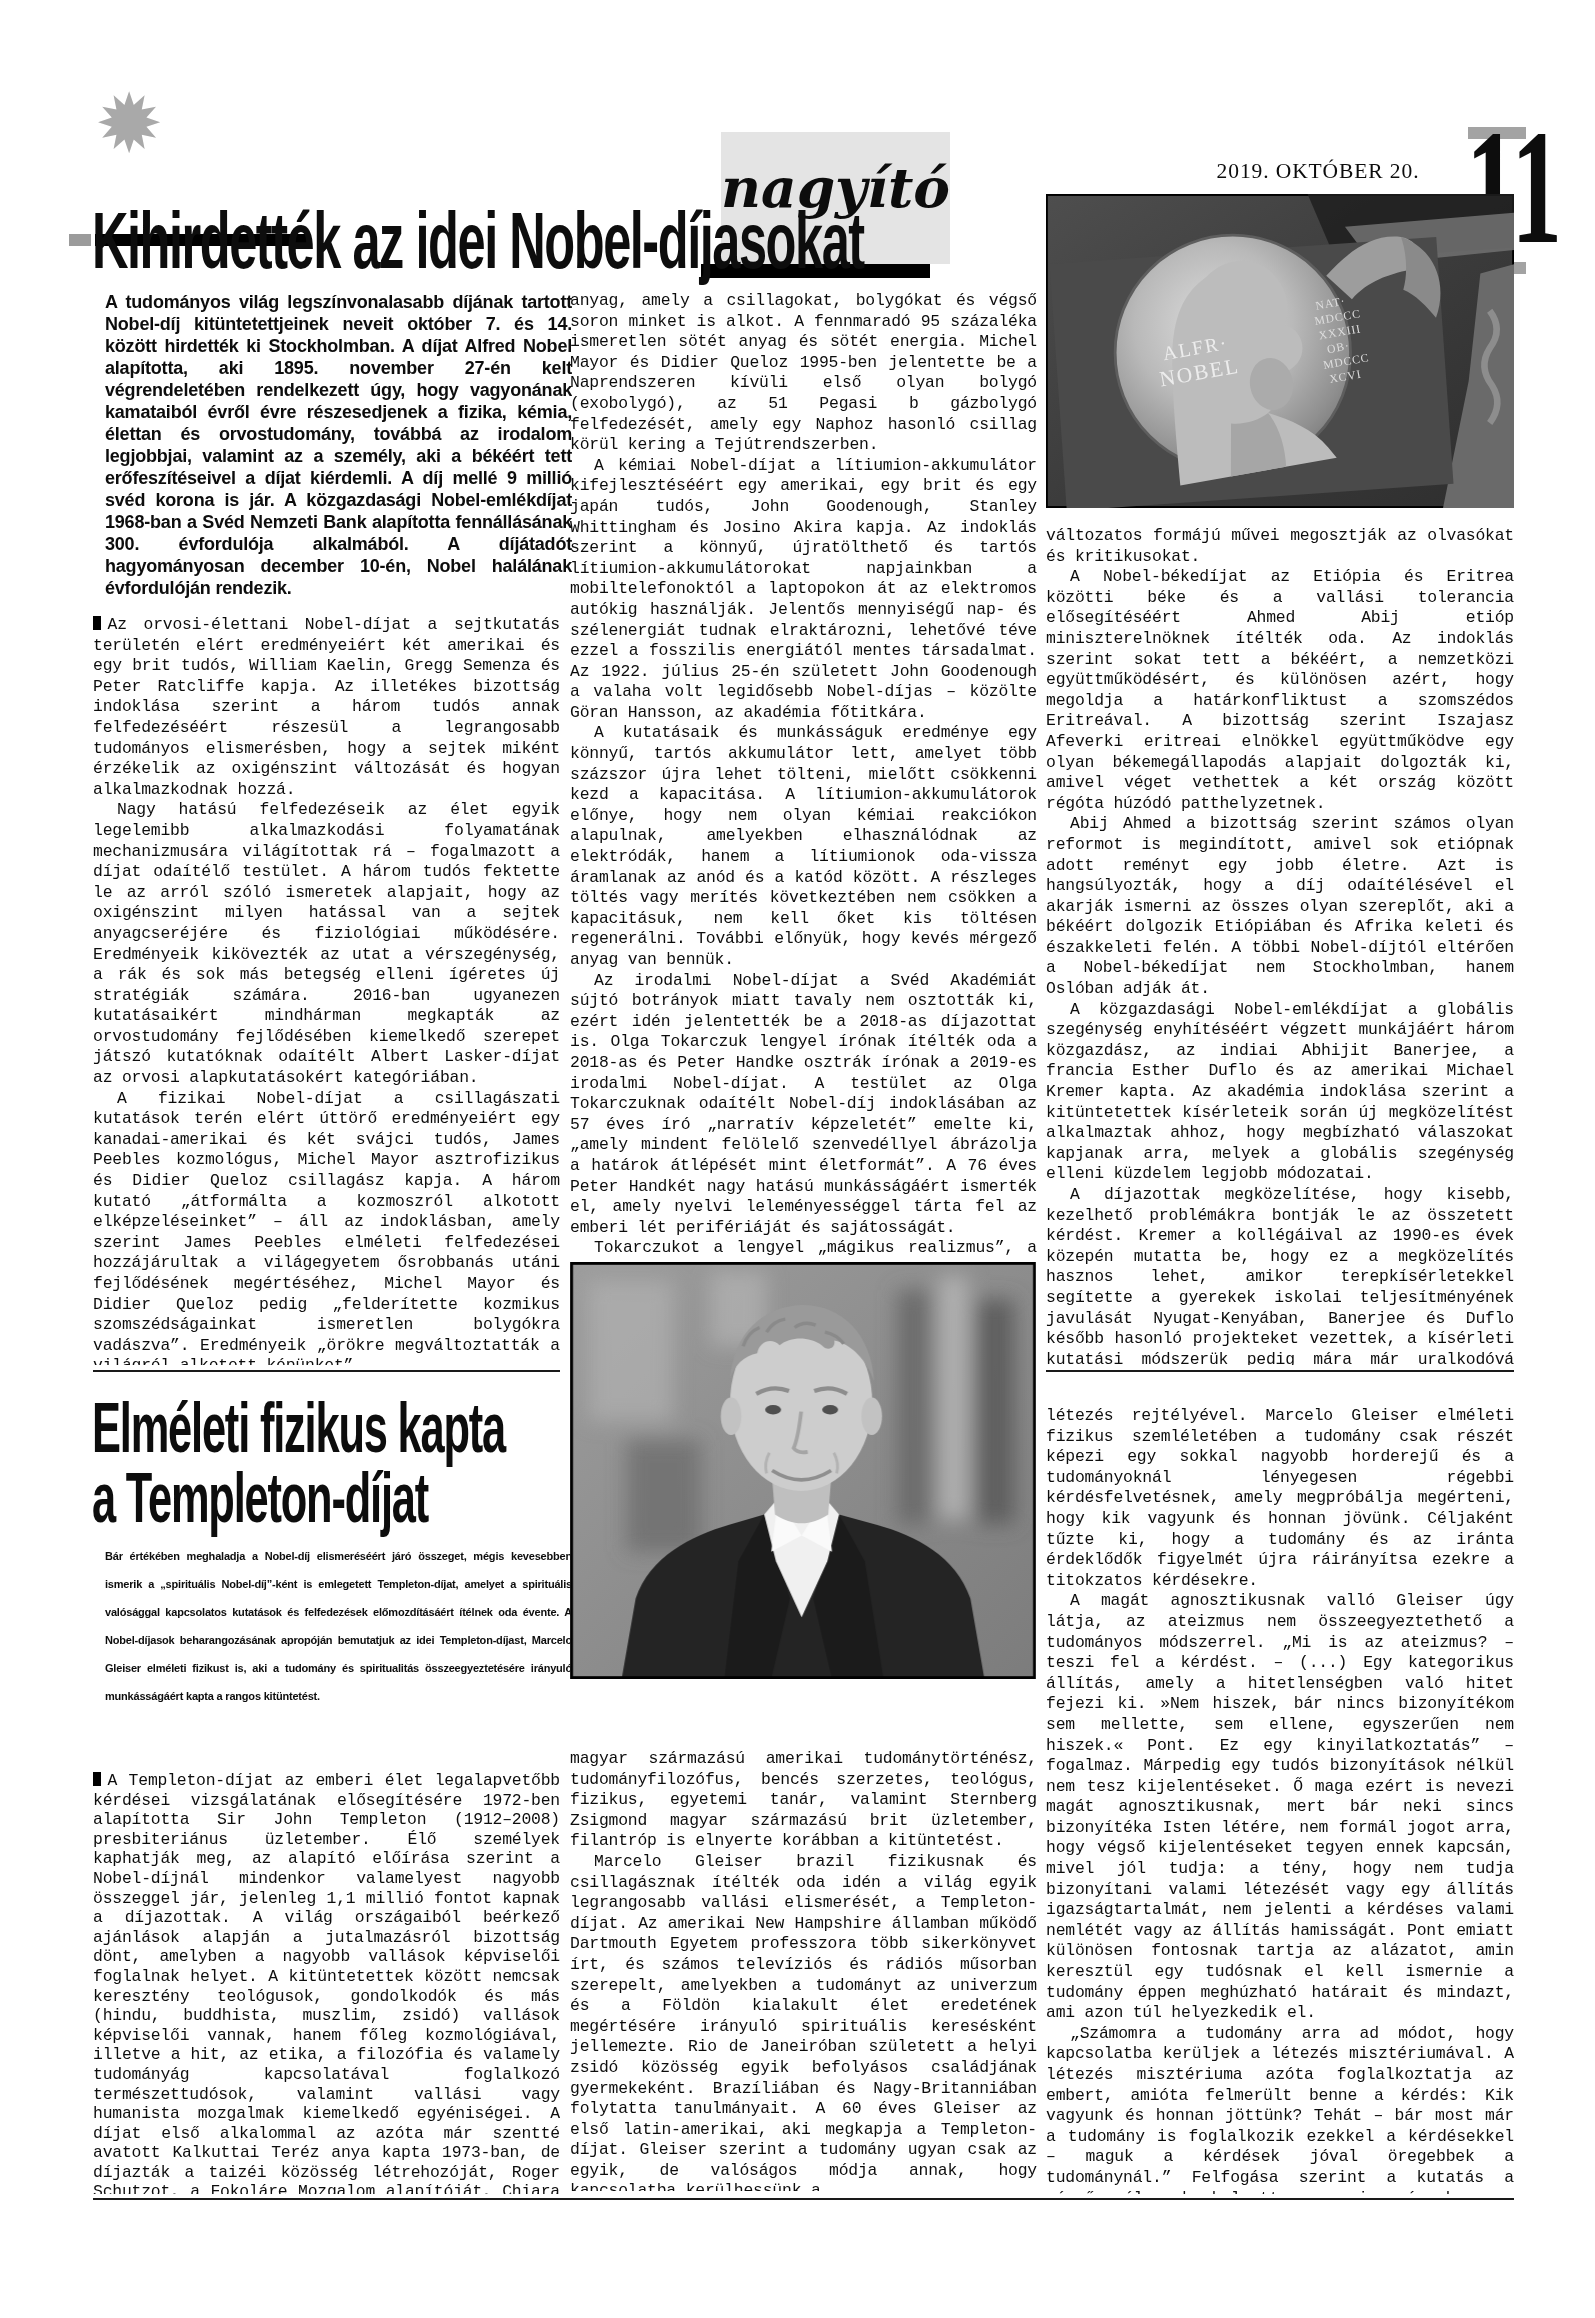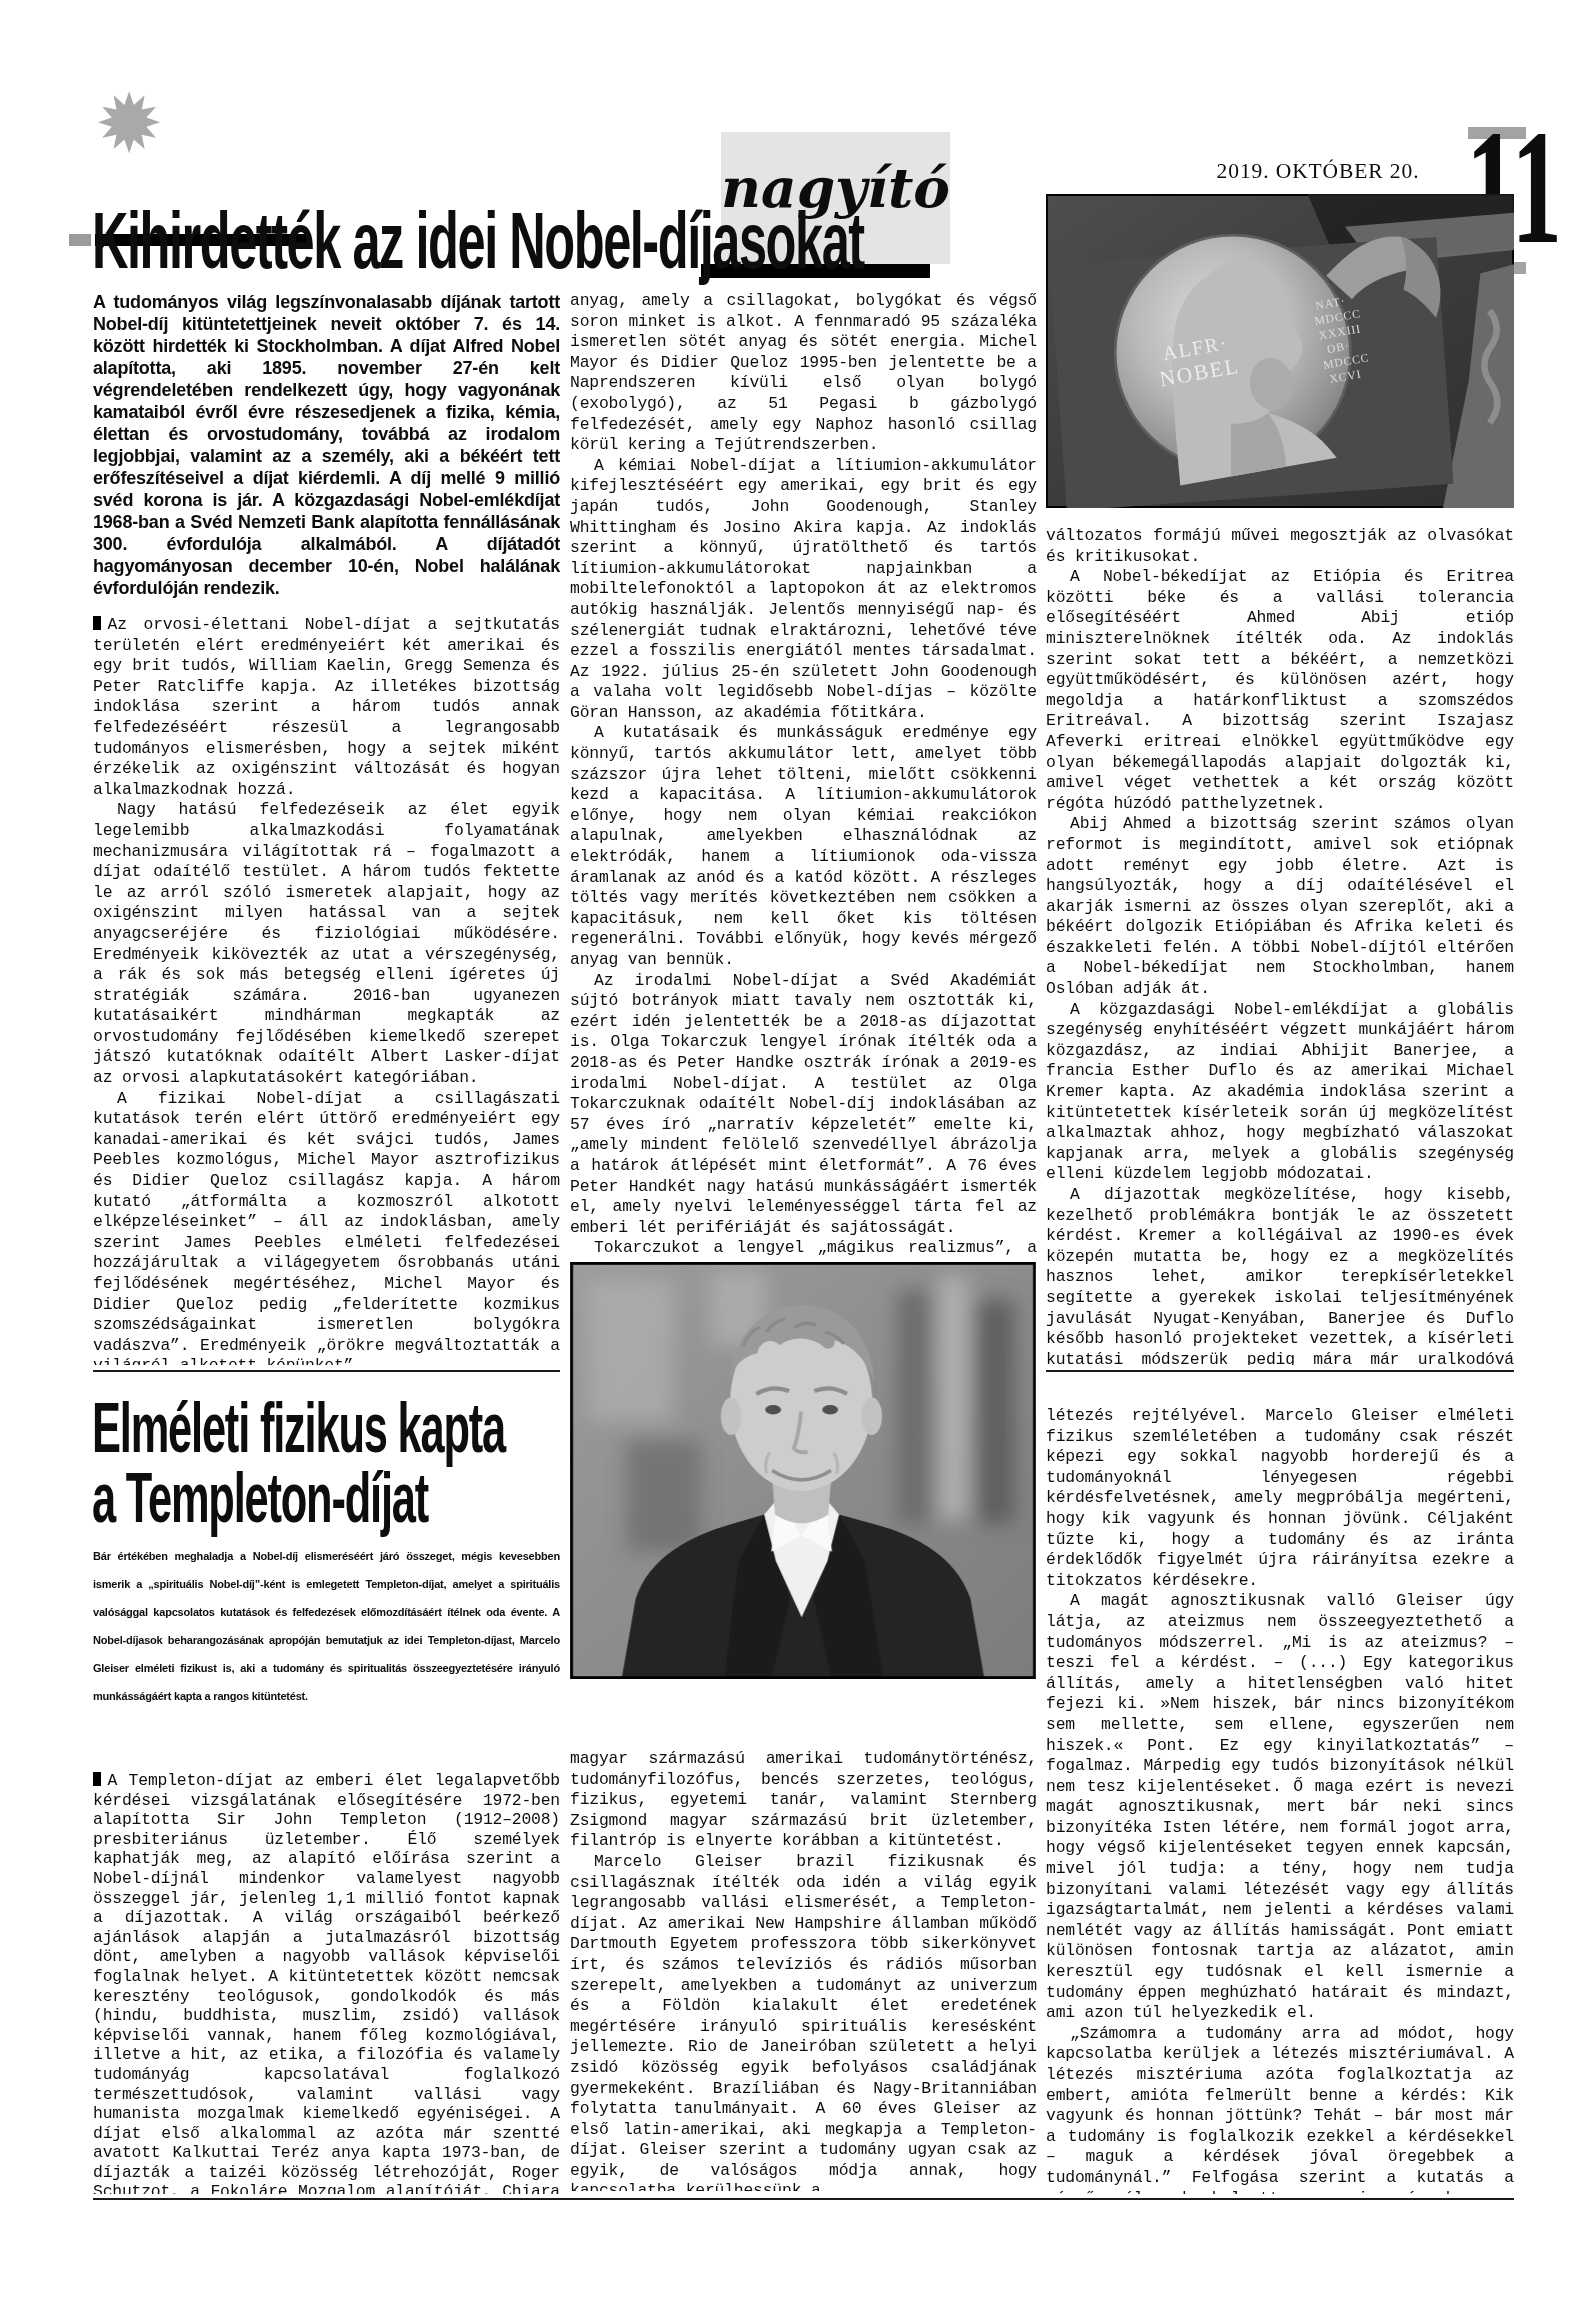--- a/index.html
+++ b/index.html
@@ -25,21 +25,21 @@
            line-height:154px;transform:scaleX(.62);transform-origin:center top;}
   .pagenum-bar{position:absolute;width:58px;height:12px;background:#a3a3a3;left:1468px;}
   .pagenum-bar.top{top:127px;} .pagenum-bar.bottom{top:262px;}
   
   .headline1{position:absolute;left:92px;top:200px;font-weight:900;font-size:79px;line-height:1.05;
              letter-spacing:-2.3px;white-space:nowrap;transform:scaleX(.64);transform-origin:0 0;}
   .headline2{position:absolute;left:92px;top:1393px;font-weight:900;font-size:70px;line-height:70px;
              letter-spacing:-1.9px;white-space:nowrap;transform:scaleX(.62);transform-origin:0 0;}
   
   .lead{position:absolute;width:467px;font-weight:bold;font-size:18px;line-height:22px;
-        text-align:justify;letter-spacing:-0.2px;overflow:hidden;}
+        text-align:justify;letter-spacing:-0.2px;overflow:hidden;margin-left:12px;}
   .lead.small{font-size:11px;line-height:28px;}
   .col{position:absolute;width:467px;font-size:16.4px;line-height:20.6px;text-align:justify;
        letter-spacing:-0.2px;overflow:hidden;font-family:Liberation Mono, monospace;}
   .col.tight{line-height:19.6px;}
   .para{margin:0;text-indent:24px;}
   .para.marker,.para.flush{text-indent:0;}
   .pmark{display:inline-block;width:8px;height:14px;background:#000;margin-right:6.5px;
          vertical-align:-1.4px;}
   
   .rule{position:absolute;height:2.3px;background:#1a1a1a;}

